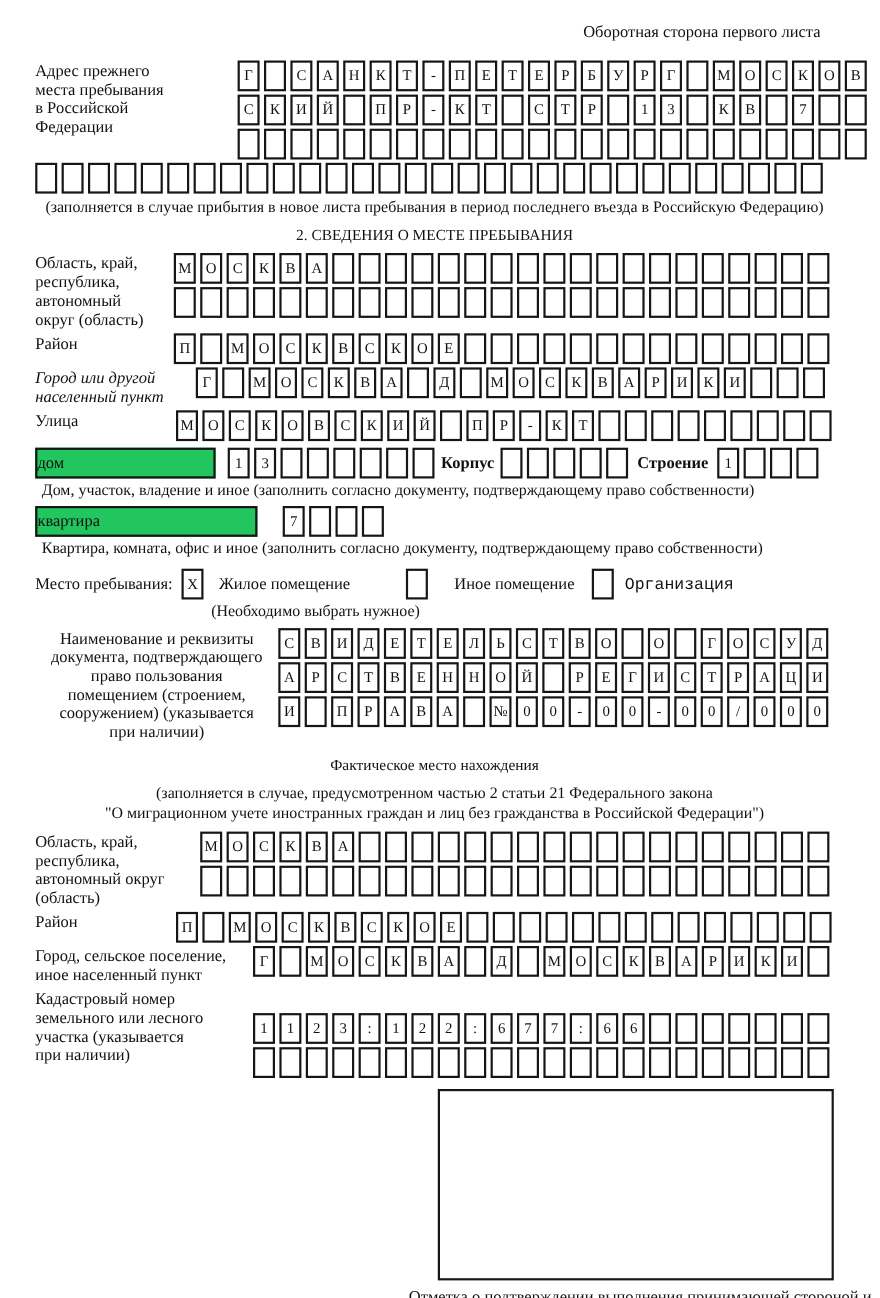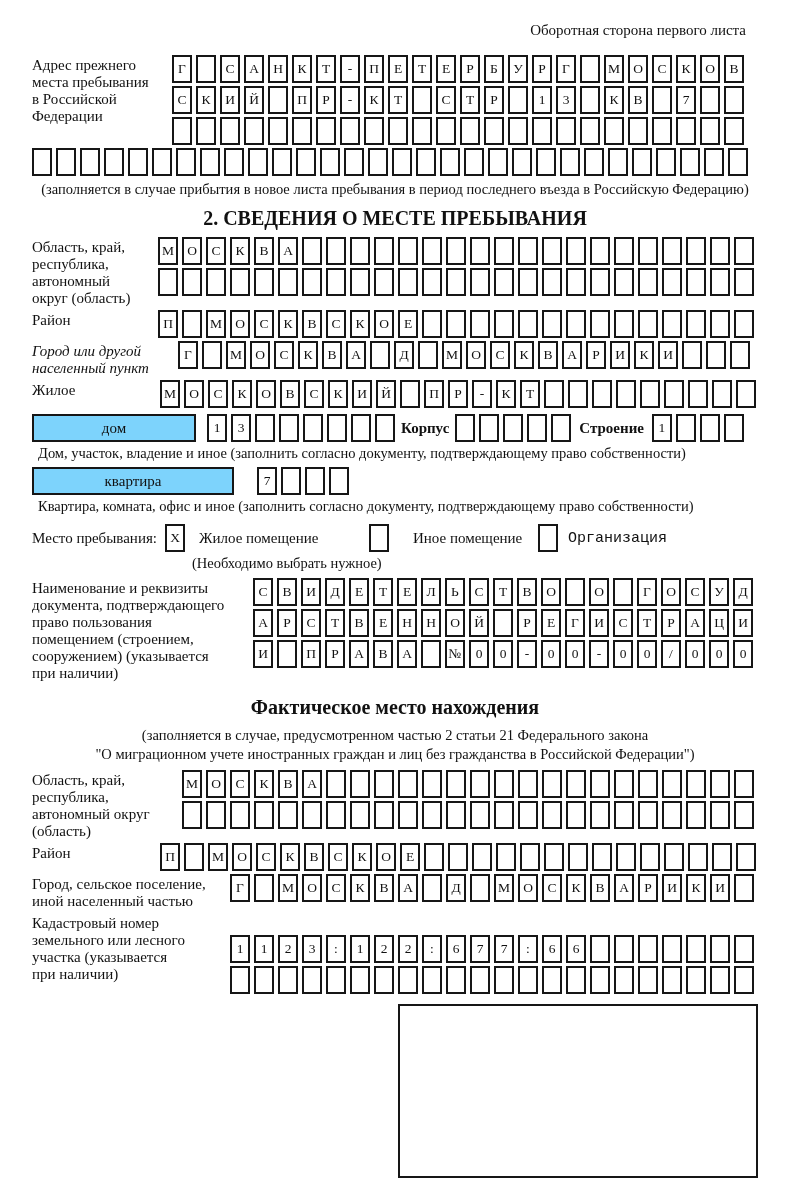--- a/index.html
+++ b/index.html
@@ -12,24 +12,24 @@
   .frow{display:flex;align-items:flex-start;margin-bottom:3px;}
   .flabel{white-space:pre-line;font-size:15px;line-height:17px;flex:0 0 auto;padding-top:2px;}
   .rows{display:flex;flex-direction:column;gap:3px;}
   .cells{display:flex;flex-wrap:nowrap;}
   .cell{
     width:16px;height:24px;border:2px solid #161616;margin-right:4px;
     display:flex;align-items:center;justify-content:center;
     font-size:13.5px;flex:0 0 auto;background:#fff;
   }
   .note{text-align:center;font-size:14.5px;margin:5px 0 2px;}
-  .heading{text-align:center;font-weight:bold;font-size:20px;margin:9px 0 7px;}
+  .heading{text-align:center;font-weight:normal;font-size:14px;margin:9px 0 7px;}
   .labelbox{
-    border:2px solid #161616;height:24px;line-height:24px;text-align:center;
-    font-size:15px;flex:0 0 auto;background:#7dd3fc;
+    border:2px solid #161616;height:24px;line-height:24px;text-align:left;
+    font-size:15px;flex:0 0 auto;background:#22c55e;
   }
   .inline-word{font-size:15px;line-height:28px;flex:0 0 auto;}
   .caption{font-size:14.5px;margin:2px 0 5px;padding-left:6px;}
   .stay-row{display:flex;align-items:center;margin-top:9px;}
   .stay-row .opt{font-size:15px;}
   .choose-note{font-size:14.5px;padding-left:160px;margin-top:3px;}
   .fact-note{text-align:center;font-size:14.5px;line-height:19px;margin-bottom:6px;}
   .stamp-box{
     border:2px solid #161616;width:356px;height:170px;
     margin-left:366px;margin-top:10px;background:#fff;
@@ -39,21 +39,21 @@
     text-align:center;font-size:15px;line-height:20px;
   }
   .mt6{margin-top:6px;}
   .pt22{padding-top:22px;}
 </style>
 </head>
 <body>
 
 <div class="header-note">Оборотная сторона первого листа</div>
 
-<div class="frow" style="margin-top:16px;">
+<div class="frow" style="margin-top:16px;gap:44px;">
   <div class="flabel" style="width:140px;">Адрес прежнего
 места пребывания
 в Российской
 Федерации</div>
   <div class="rows">
     <div class="cells">
         <span class="cell">Г</span>
         <span class="cell"></span>
         <span class="cell">С</span>
         <span class="cell">А</span>
@@ -287,21 +287,21 @@
       <span class="cell">И</span>
       <span class="cell">К</span>
       <span class="cell">И</span>
       <span class="cell"></span>
       <span class="cell"></span>
       <span class="cell"></span>
     </div>
 </div>
 
 <div class="frow">
-  <div class="flabel" style="width:128px;">Жилое</div>
+  <div class="flabel" style="width:128px;">Улица</div>
   <div class="cells">
       <span class="cell">М</span>
       <span class="cell">О</span>
       <span class="cell">С</span>
       <span class="cell">К</span>
       <span class="cell">О</span>
       <span class="cell">В</span>
       <span class="cell">С</span>
       <span class="cell">К</span>
       <span class="cell">И</span>
@@ -370,21 +370,21 @@
   <span class="cell" style="margin-left:8px;">X</span>
   <span class="opt" style="margin-left:10px;width:170px;">Жилое помещение</span>
   <span class="cell"></span>
   <span class="opt" style="margin-left:20px;width:125px;">Иное помещение</span>
   <span class="cell"></span>
   <span class="opt" style="margin-left:6px;font-family:Liberation Mono, monospace;">Организация</span>
 </div>
 <div class="choose-note">(Необходимо выбрать нужное)</div>
 
 <div class="frow mt6">
-  <div class="flabel" style="width:221px;">Наименование и реквизиты
+  <div class="flabel" style="width:221px;text-align:center;">Наименование и реквизиты
 документа, подтверждающего
 право пользования
 помещением (строением,
 сооружением) (указывается
 при наличии)</div>
   <div class="rows">
     <div class="cells">
         <span class="cell">С</span>
         <span class="cell">В</span>
         <span class="cell">И</span>
@@ -549,21 +549,21 @@
       <span class="cell"></span>
       <span class="cell"></span>
       <span class="cell"></span>
       <span class="cell"></span>
       <span class="cell"></span>
     </div>
 </div>
 
 <div class="frow">
   <div class="flabel" style="width:198px;">Город, сельское поселение,
-иной населенный частью</div>
+иное населенный пункт</div>
   <div class="cells">
       <span class="cell">Г</span>
       <span class="cell"></span>
       <span class="cell">М</span>
       <span class="cell">О</span>
       <span class="cell">С</span>
       <span class="cell">К</span>
       <span class="cell">В</span>
       <span class="cell">А</span>
       <span class="cell"></span>

